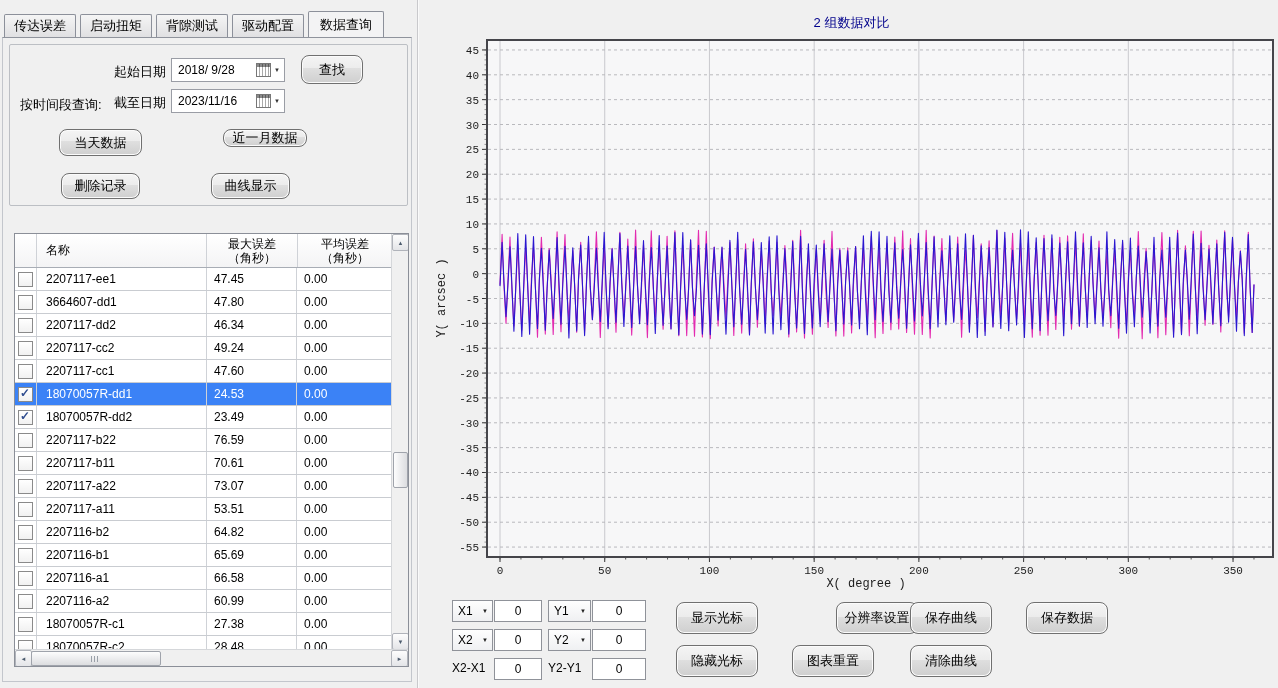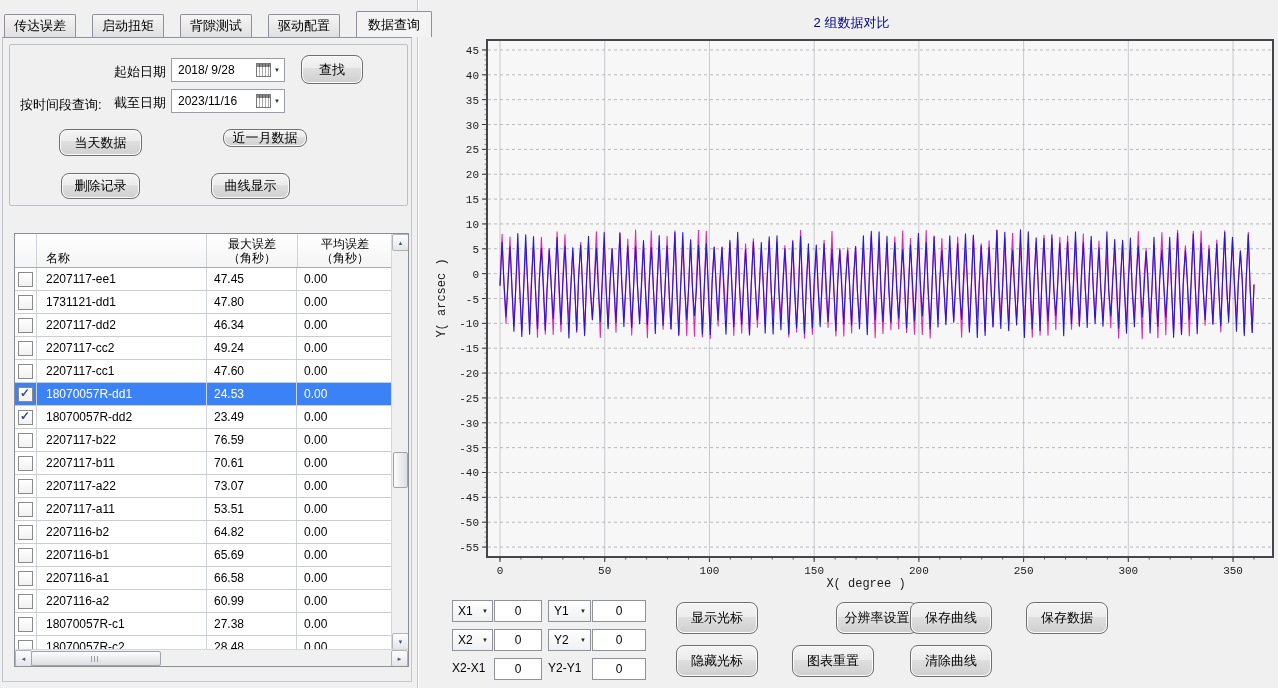--- a/index.html
+++ b/index.html
@@ -4,21 +4,21 @@
 <style>
   html,body{margin:0;padding:0}
   body{width:1278px;height:688px;background:#f0f0f0;position:relative;overflow:hidden;
        font-family:"Liberation Sans",sans-serif;font-size:12px;color:#000;-webkit-font-smoothing:antialiased}
   .mono{font-family:Liberation Sans, sans-serif}
 
   
   .tabstrip{position:absolute;left:4px;top:11px;height:26px;display:flex;align-items:flex-end;z-index:3}
   .tab{height:22px;padding:0 9px;display:flex;align-items:center;justify-content:center;
        border:1px solid #8c909a;border-bottom:none;background:linear-gradient(#f5f5f5,#e0e0e2);
-       font-size:13px;margin-right:16px;border-radius:2px 2px 0 0}
+       font-size:13px;margin-right:4px;border-radius:2px 2px 0 0}
   .tab.active{height:25px;background:#f3f3f4;z-index:4;padding:0 11px}
   .tabpage{position:absolute;left:2px;top:37px;width:408px;height:643px;
            border:1px solid #c3c6cc;border-top:1px solid #8f939c;z-index:1}
 
   
   .groupbox{position:absolute;left:9px;top:44px;width:397px;height:160px;border:1px solid #bcbfc4;border-radius:2px;z-index:2}
   .lbl{position:absolute;font-size:13px;white-space:nowrap}
   .datebox{position:absolute;height:22px;background:#fff;border:1px solid #9a9da5;display:flex;align-items:center}
   .datebox .dtext{flex:1;padding-left:6px;font-size:12px}
   .cal-icon{width:13px;height:12px;margin-right:3px;border:1px solid #777;
@@ -32,21 +32,21 @@
        font-size:13px;display:flex;align-items:center;justify-content:center;box-shadow:inset 0 0 0 1px #fbfbfb}
 
   
   .tableframe{position:absolute;left:14px;top:233px;width:393px;height:432px;background:#fff;
               border:1px solid #8b8f98;z-index:2;overflow:hidden}
   .thead{position:absolute;left:0;top:0;right:16px;height:33px;background:linear-gradient(#ffffff,#f4f4f5);
          border-bottom:1px solid #a8adb5;display:flex}
   .hc{border-right:1px solid #cfd2d7;display:flex;flex-direction:column;justify-content:center;font-size:12px}
   .hc .l2{line-height:14px;text-align:center}
   .hc-cb{width:21px}
-  .hc-name{width:170px;padding-left:9px;box-sizing:border-box;justify-content:flex-end}
+  .hc-name{width:170px;padding-left:9px;box-sizing:border-box;justify-content:center}
   .hc-max{width:90px}
   .hc-avg{flex:1;border-right:none}
   .tbody{position:absolute;left:0;top:34px;right:16px;bottom:16px;overflow:hidden}
   .trow{height:22px;border-bottom:1px solid #c9ccd1;display:flex;align-items:stretch;background:#fff}
   .trow.selected{background:#3b82f6;color:#fff}
   .tc{border-right:1px solid #cfd2d7;display:flex;align-items:center;font-size:12px}
   .tc-cb{width:21px;justify-content:center}
   .tc-name{width:170px;padding-left:9px;box-sizing:border-box}
   .tc-max{width:90px;padding-left:7px;box-sizing:border-box}
   .tc-avg{flex:1;border-right:none;padding-left:7px;box-sizing:border-box}
@@ -134,21 +134,21 @@
           <span class="checkbox"></span>
         </div>
         <div class="tc tc-name mono">2207117-ee1</div>
         <div class="tc tc-max mono">47.45</div>
         <div class="tc tc-avg mono">0.00</div>
       </div>
       <div class="trow">
         <div class="tc tc-cb">
           <span class="checkbox"></span>
         </div>
-        <div class="tc tc-name mono">1731121-dd1</div>
+        <div class="tc tc-name mono">3664607-dd1</div>
         <div class="tc tc-max mono">47.80</div>
         <div class="tc tc-avg mono">0.00</div>
       </div>
       <div class="trow">
         <div class="tc tc-cb">
           <span class="checkbox"></span>
         </div>
         <div class="tc tc-name mono">2207117-dd2</div>
         <div class="tc tc-max mono">46.34</div>
         <div class="tc tc-avg mono">0.00</div>

